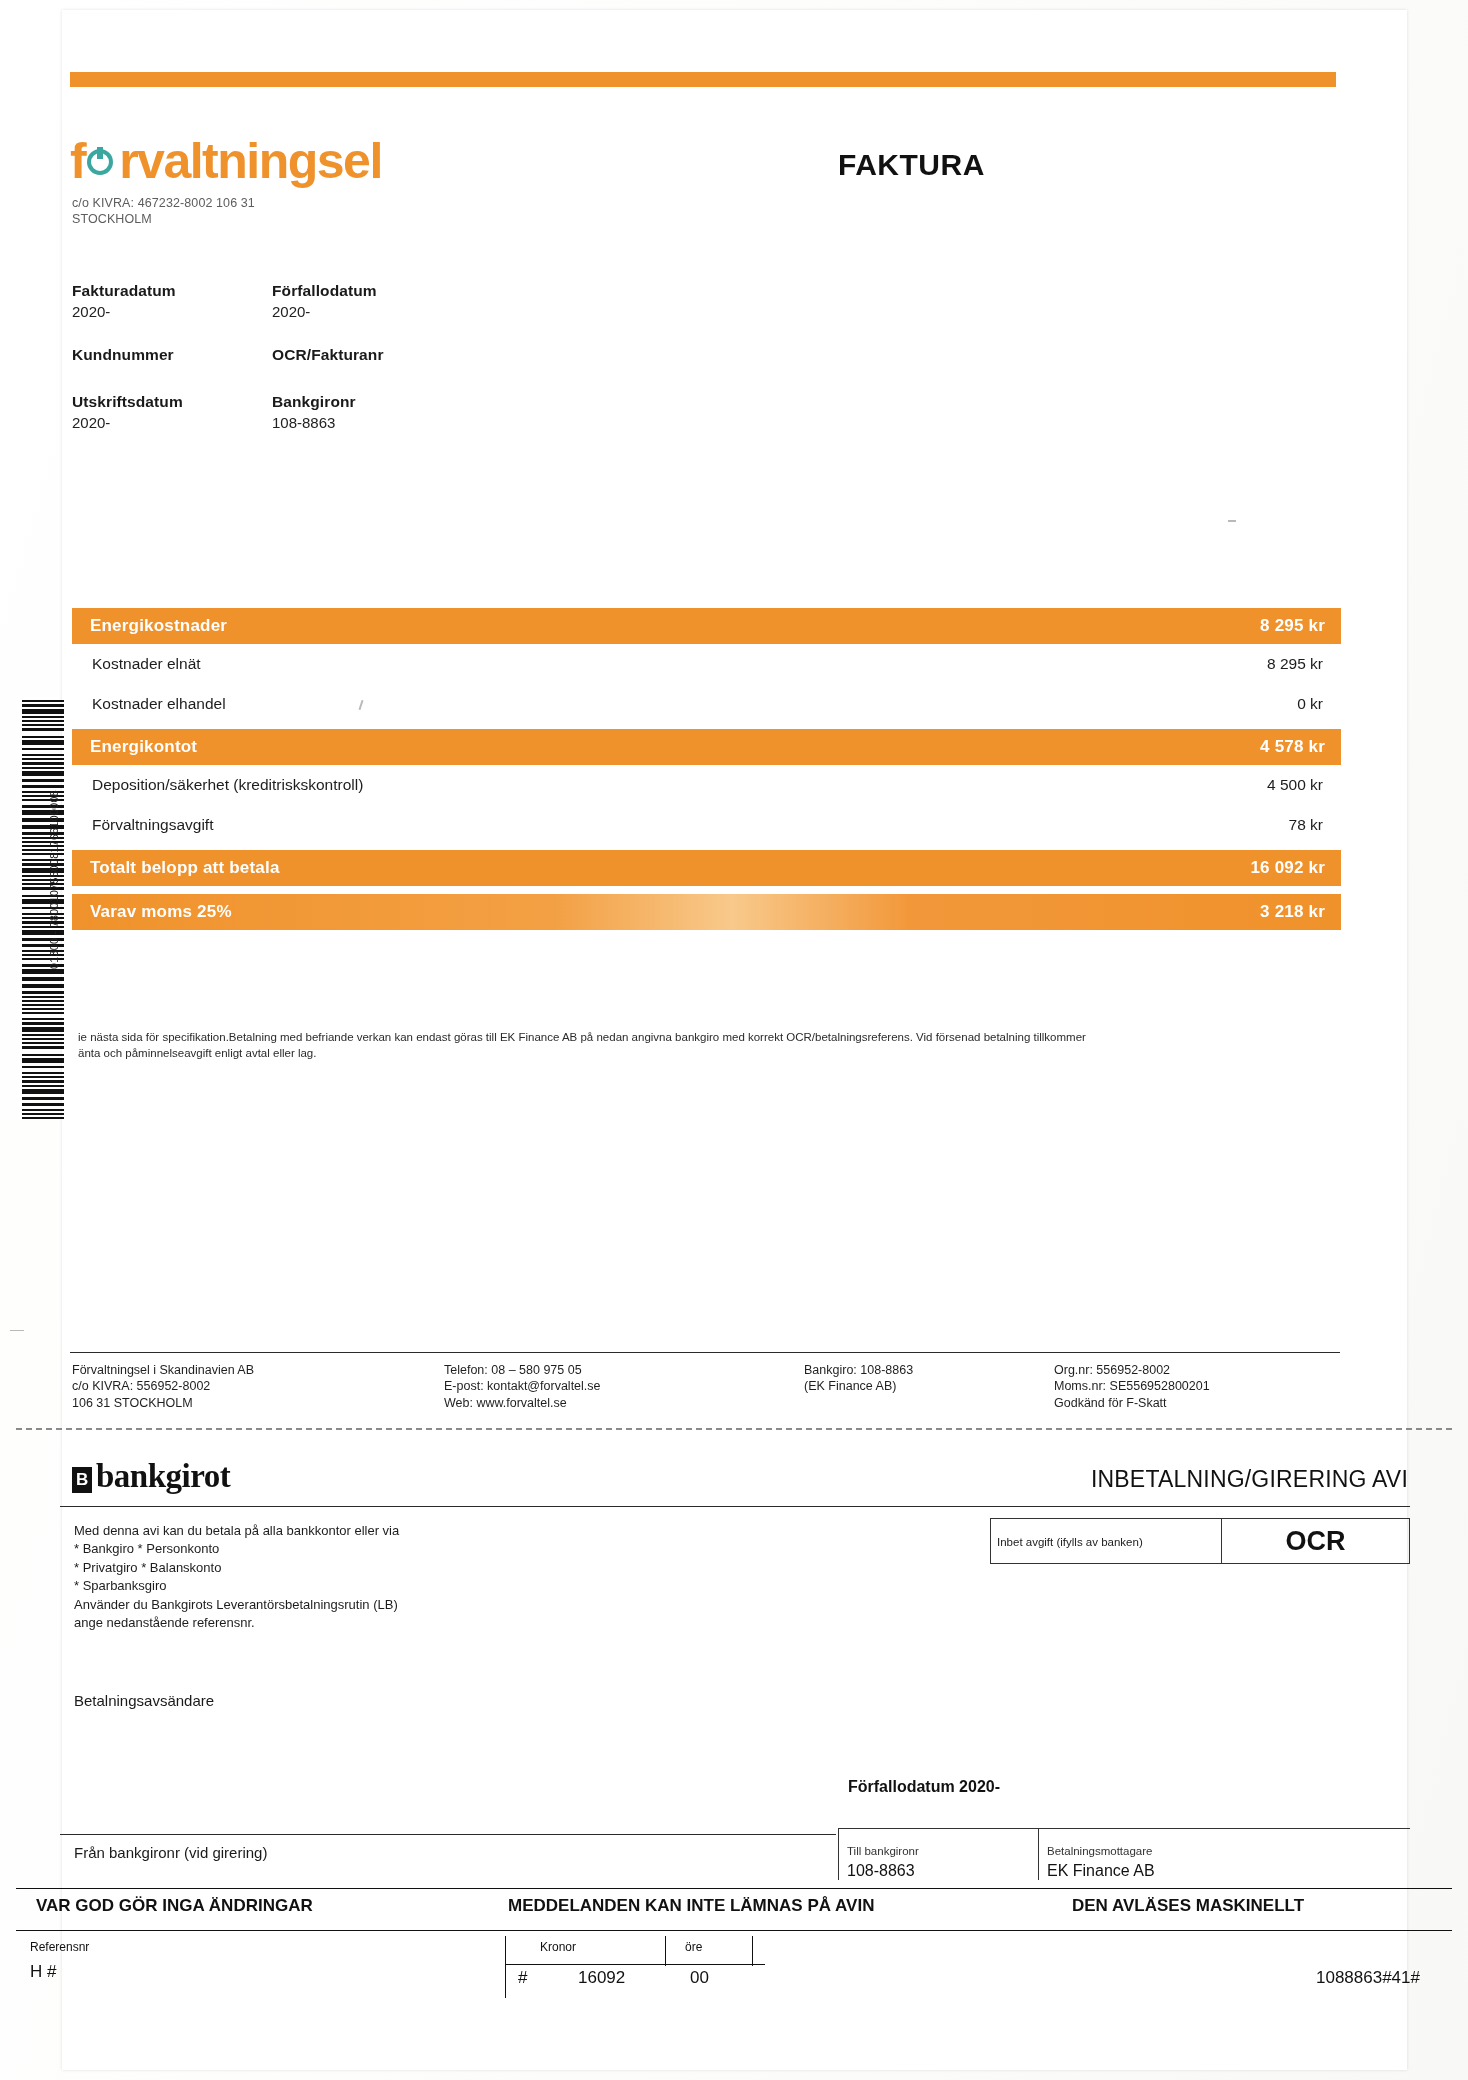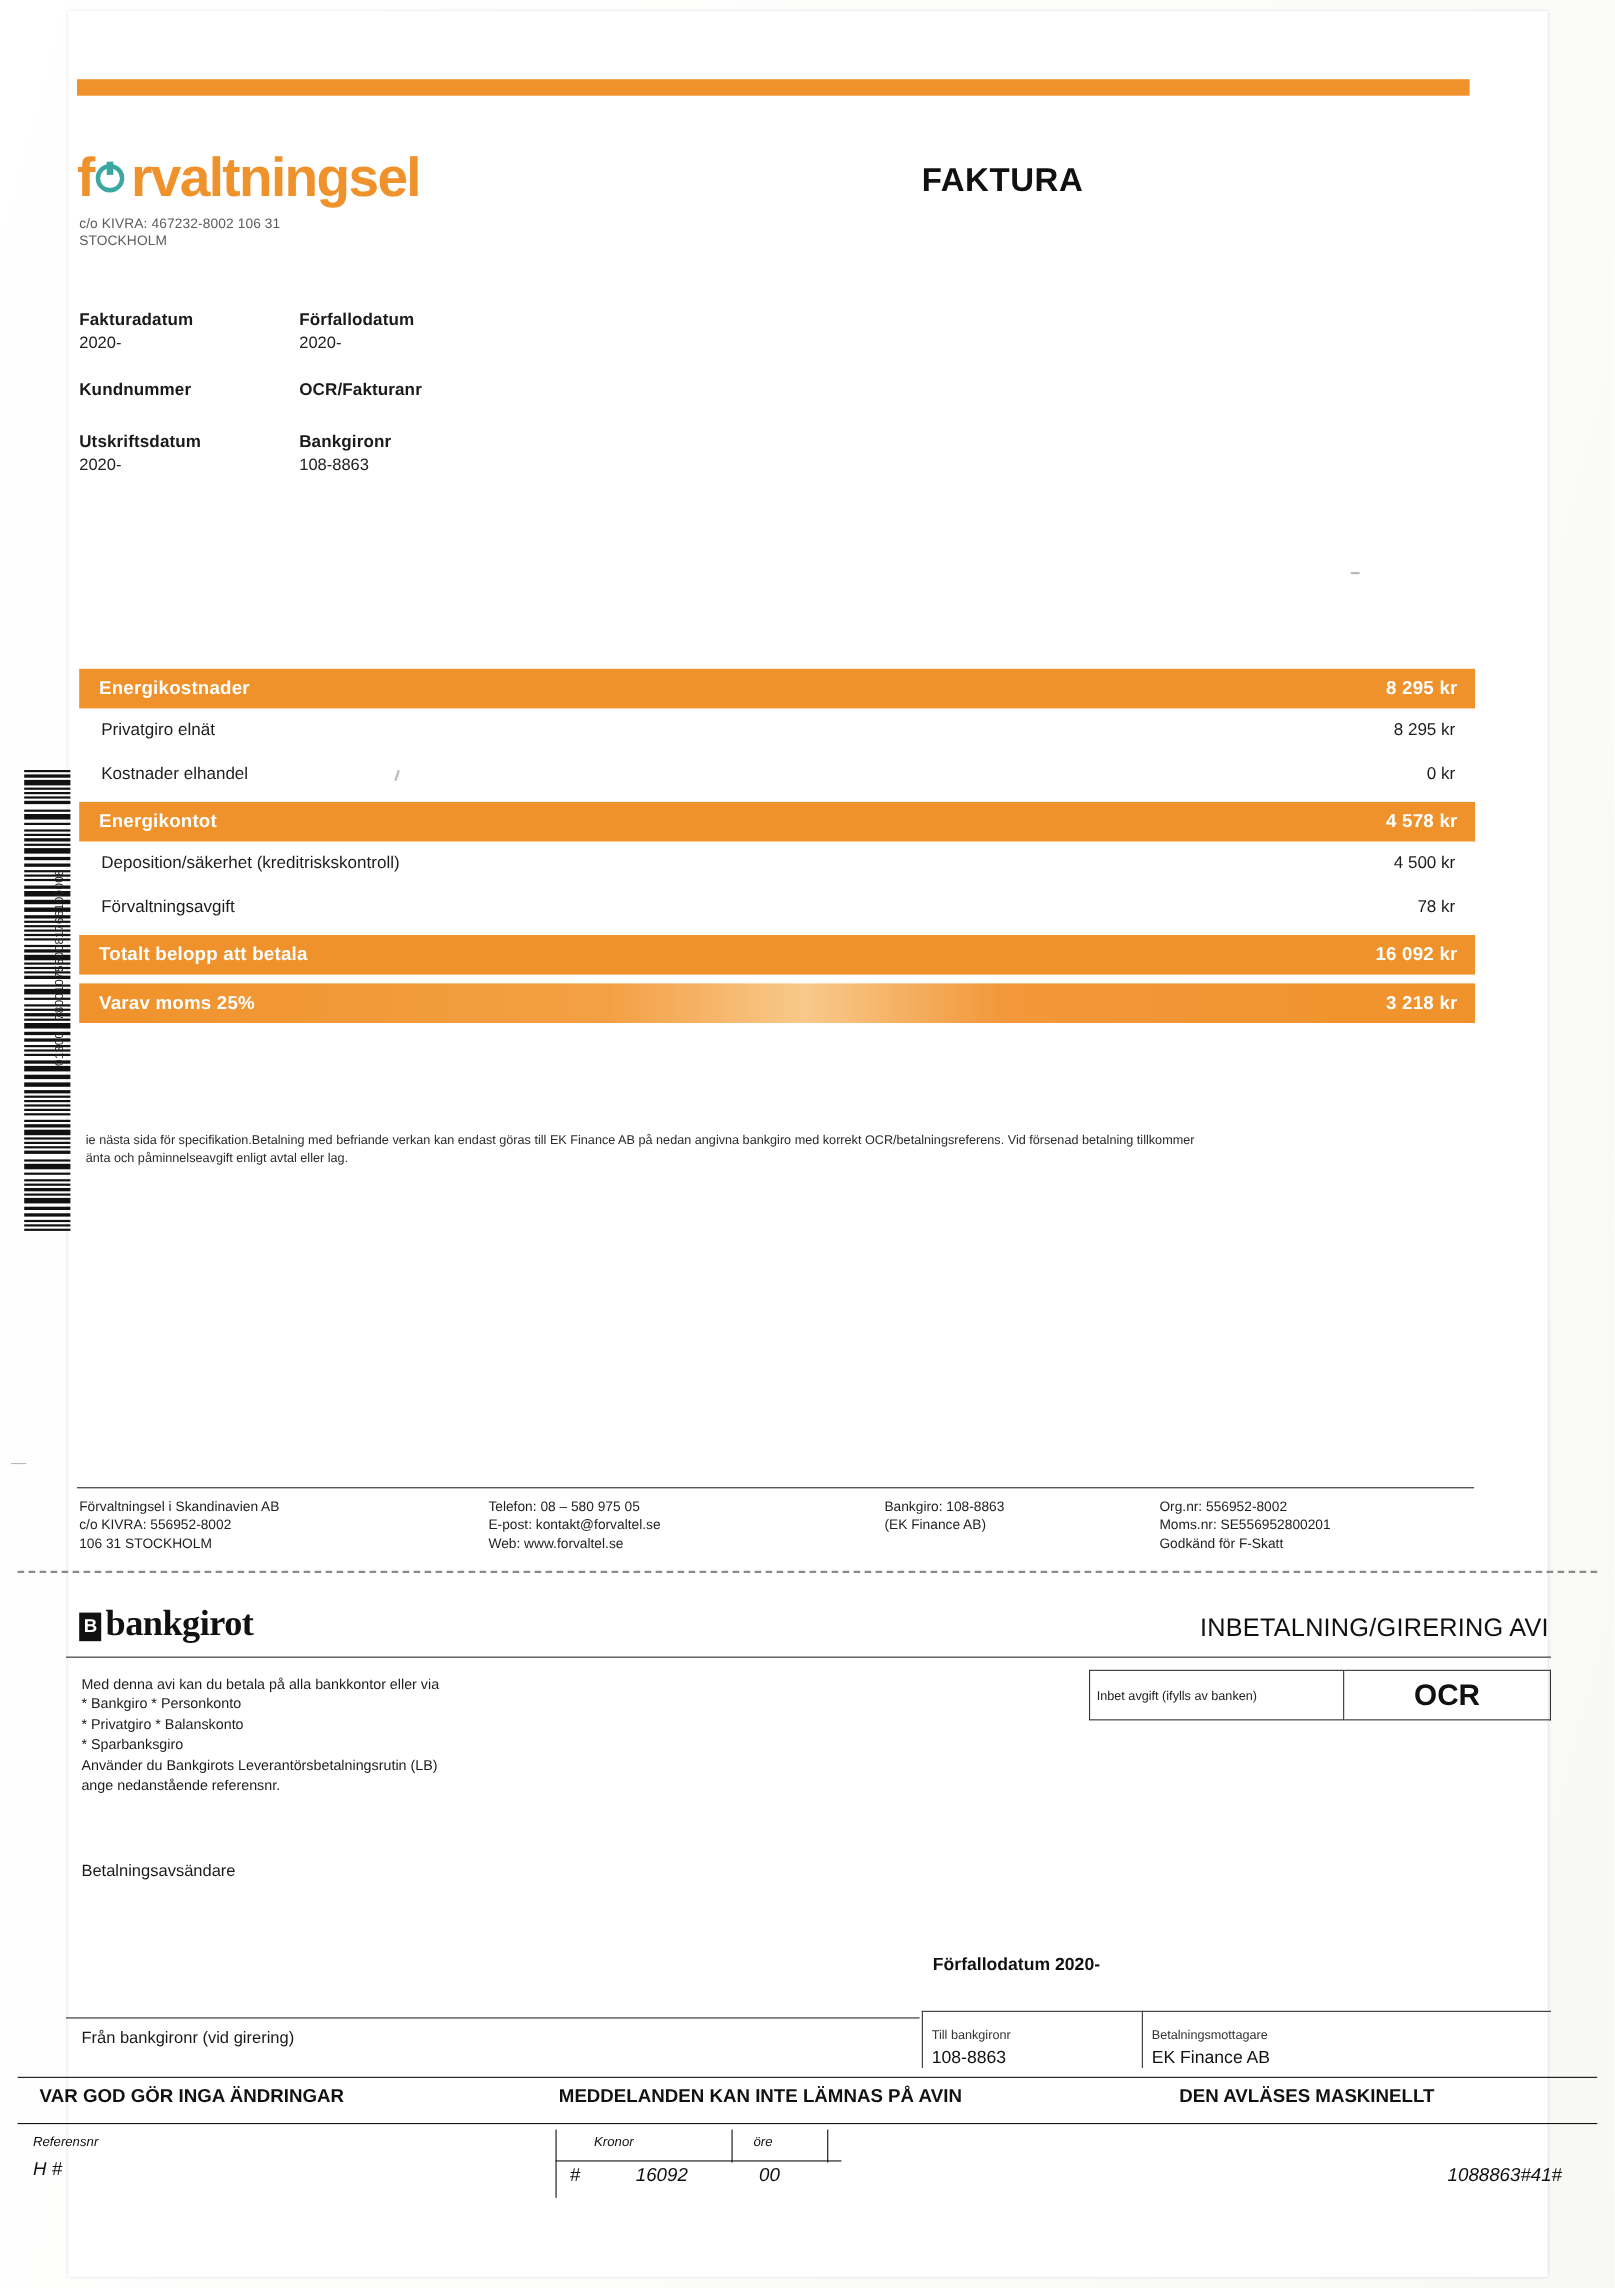--- a/index.html
+++ b/index.html
@@ -411,21 +411,20 @@
     background: #111;
   }
   .bottom {
     position: absolute;
     left: 0;
     top: 500px;
     width: 1468px;
     height: 120px;
     font-size: 13px;
     color: #111;
-    font-style: italic;
   }
   .bottom .ref-lbl { position: absolute; left: 30px; top: 4px; font-size: 12px; }
   .bottom .ref-val { position: absolute; left: 30px; top: 26px; font-size: 17px; }
   .bottom .kr-lbl  { position: absolute; left: 540px; top: 4px; font-size: 12px; }
   .bottom .ore-lbl { position: absolute; left: 685px; top: 4px; font-size: 12px; }
   .bottom .hash    { position: absolute; left: 518px; top: 32px; font-size: 17px; }
   .bottom .kr-val  { position: absolute; left: 578px; top: 32px; font-size: 17px; }
   .bottom .ore-val { position: absolute; left: 690px; top: 32px; font-size: 17px; }
   .bottom .acct    { position: absolute; right: 48px; top: 32px; font-size: 17px; }
   .vline { position: absolute; background: #111; width: 1px; }
@@ -573,21 +572,21 @@
       </div>
   </div>
   <div class="barcode-text">01300 - 7800107550081766100008</div>
 
   <div class="table">
     <div class="band">
       <span>Energikostnader</span>
       <span class="amount">8 295 kr</span>
     </div>
     <div class="line">
-      <span>Privatgiro elnät</span>
+      <span>Kostnader elnät</span>
       <span>8 295 kr</span>
     </div>
     <div class="line">
       <span>Kostnader elhandel</span>
       <span>0 kr</span>
     </div>
     <div class="spacer-4"></div>
     <div class="band">
       <span>Energikontot</span>
       <span class="amount">4 578 kr</span>

